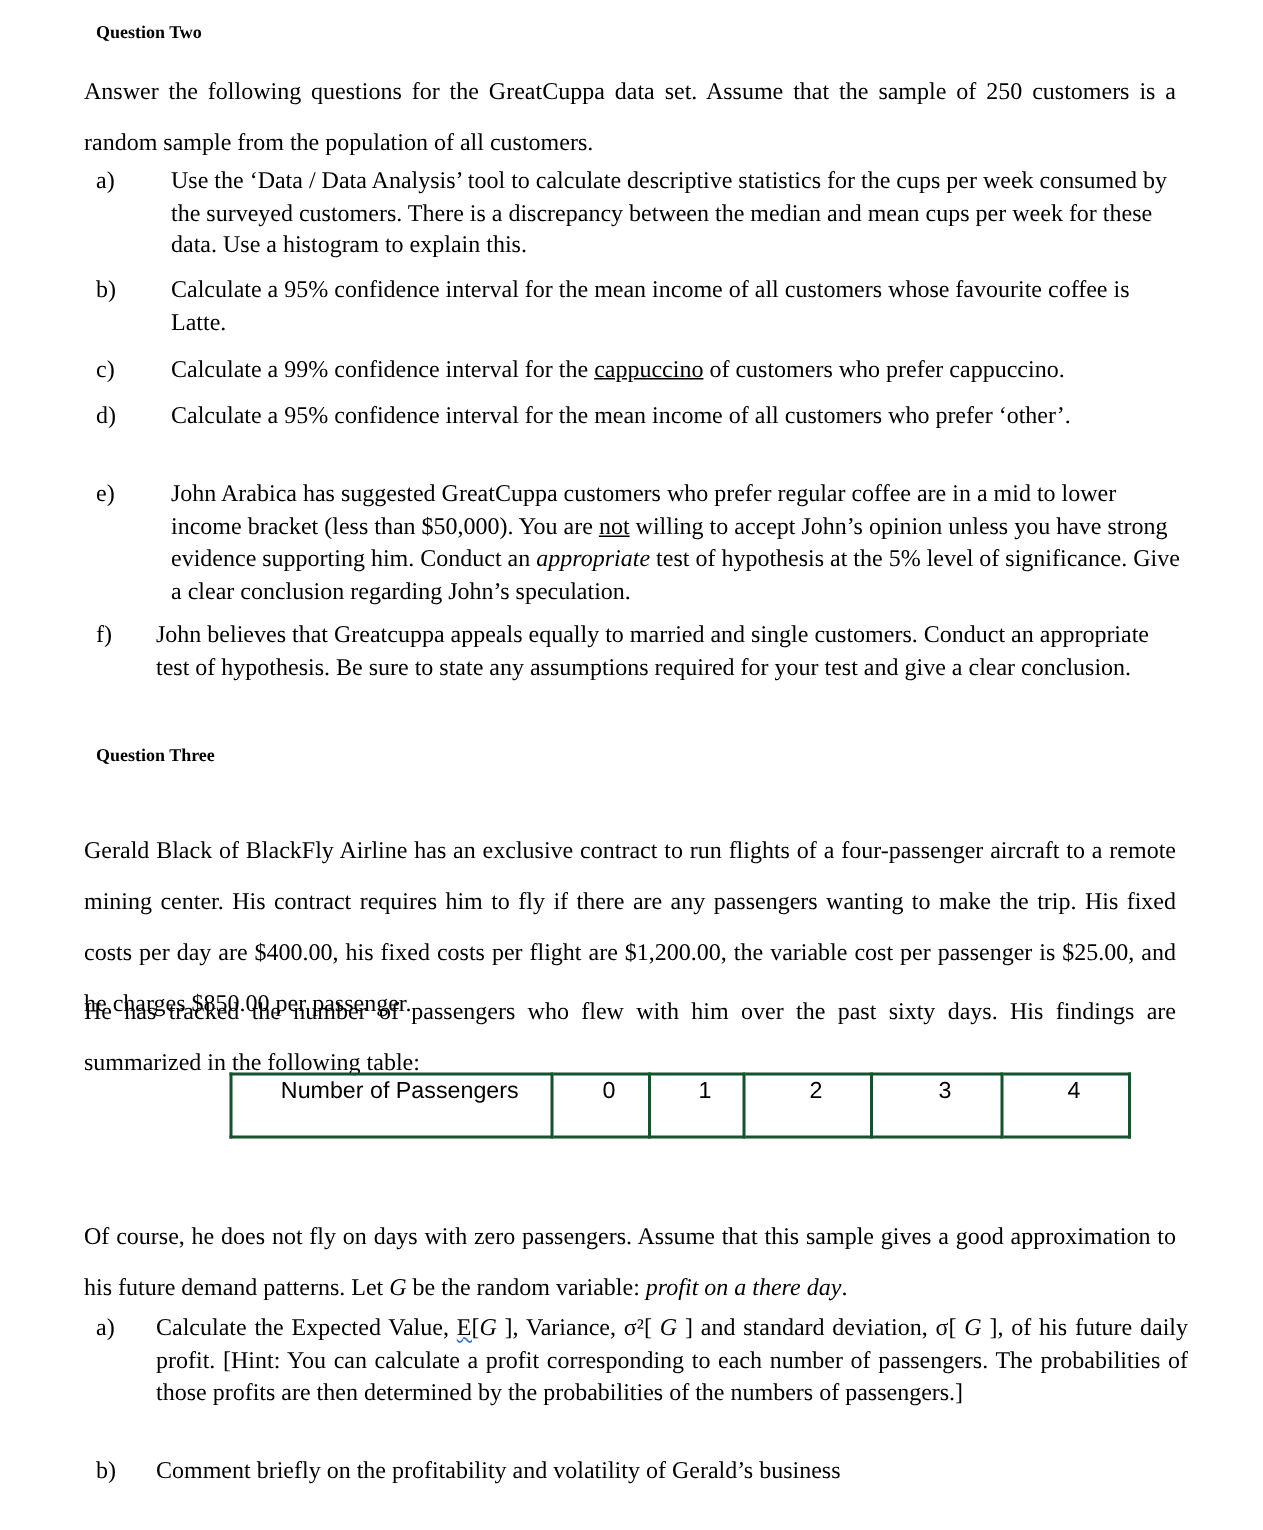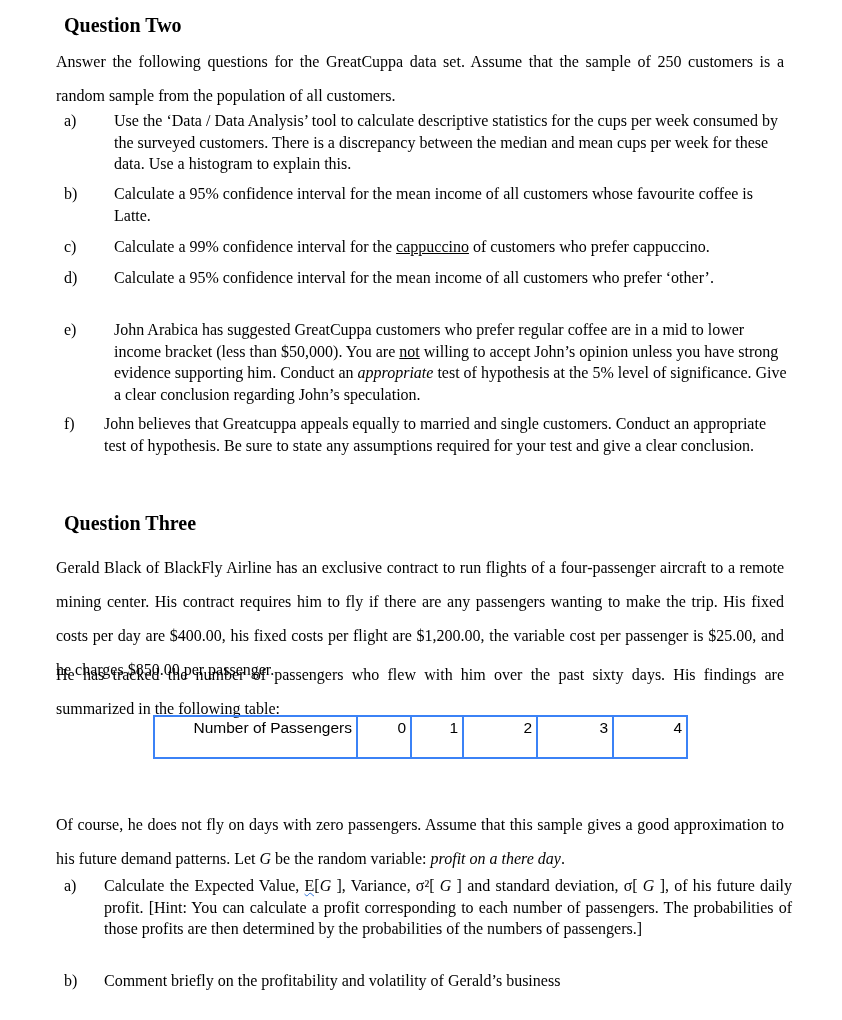--- a/index.html
+++ b/index.html
@@ -2,36 +2,36 @@
 <html><head>
 <meta charset="utf-8">
 <style>
   html, body { margin: 0; padding: 0; background: #ffffff; }
   body {
     width: 842px; height: 1020px; position: relative; overflow: hidden;
     font-family: "Liberation Serif", "DejaVu Serif", serif;
     color: #000; font-size: 16px;
   }
   .abs { position: absolute; }
-  .heading { font-weight: bold; font-size: 20px; }
+  .heading { font-weight: bold; font-size: 12px; }
   .para { left: 56px; width: 728px; line-height: 34px; text-align: justify; text-align-last: left; }
   .item { position: absolute; left: 64px; width: 728px; line-height: 21.5px; }
   .item .lbl { position: absolute; left: 0; top: 0; }
   .item .txt { margin-left: 50px; text-align: left; }
   .item.tight .txt { margin-left: 40px; }
   .item.just .txt { text-align: justify; text-align-last: left; }
   u { text-decoration: underline; }
   i { font-style: italic; }
   .squig { text-decoration: underline wavy #2b6fd6; text-decoration-thickness: 1px; }
   table.ptable {
     position: absolute; left: 153px; top: 715px; border-collapse: collapse;
     font-family: "Liberation Sans", "DejaVu Sans", sans-serif; font-size: 15.5px;
   }
   table.ptable td {
-    border: 2px solid #3b82f6; height: 38px; vertical-align: top; padding: 2px 4px 0 4px; text-align: right;
+    border: 2px solid #14532d; height: 38px; vertical-align: top; padding: 2px 4px 0 15px; text-align: center;
   }
   table.ptable td.head { width: 193px; }
   table.ptable td.c0 { width: 44px; }
   table.ptable td.c1 { width: 42px; }
   table.ptable td.c2 { width: 64px; }
   table.ptable td.c3 { width: 66px; }
   table.ptable td.c4 { width: 64px; }
 </style>
 </head>
 <body>
@@ -62,21 +62,21 @@
 <div class="item" style="top:319px;">
   <span class="lbl">e)</span>
   <div class="txt"><span>John Arabica has suggested GreatCuppa customers who prefer regular coffee are in a mid to lower income bracket (less than $50,000).  You are </span><u>not</u><span> willing to accept John’s opinion unless you have strong evidence supporting him.  Conduct an </span><i>appropriate</i><span> test of hypothesis at the 5% level of significance.  Give a clear conclusion regarding John’s speculation.</span></div>
 </div>
 
 <div class="item tight" style="top:413px;">
   <span class="lbl">f)</span>
   <div class="txt">John believes that Greatcuppa appeals equally to married and single customers.  Conduct an appropriate test of hypothesis.  Be sure to state any assumptions required for your test and give a clear conclusion.</div>
 </div>
 
-<div class="abs heading" style="left:64px; top:512px;">Question Three</div>
+<div class="abs heading" style="left:64px; top:496px;">Question Three</div>
 <div class="abs para" style="top:551px;">Gerald Black of BlackFly Airline has an exclusive contract to run flights of a four-passenger aircraft to a remote mining center.  His contract requires him to fly if there are any passengers wanting to make the trip. His fixed costs per day are $400.00, his fixed costs per flight are $1,200.00, the variable cost per passenger is $25.00, and he charges $850.00 per passenger.</div>
 <div class="abs para" style="top:658px;">He has tracked the number of passengers who flew with him over the past sixty days.  His findings are summarized in the following table:</div>
 
 <table class="ptable">
   <tbody>
       <tr>
     <td class="head">Number of Passengers</td>
     <td class="c0">0</td>
     <td class="c1">1</td>
     <td class="c2">2</td>

